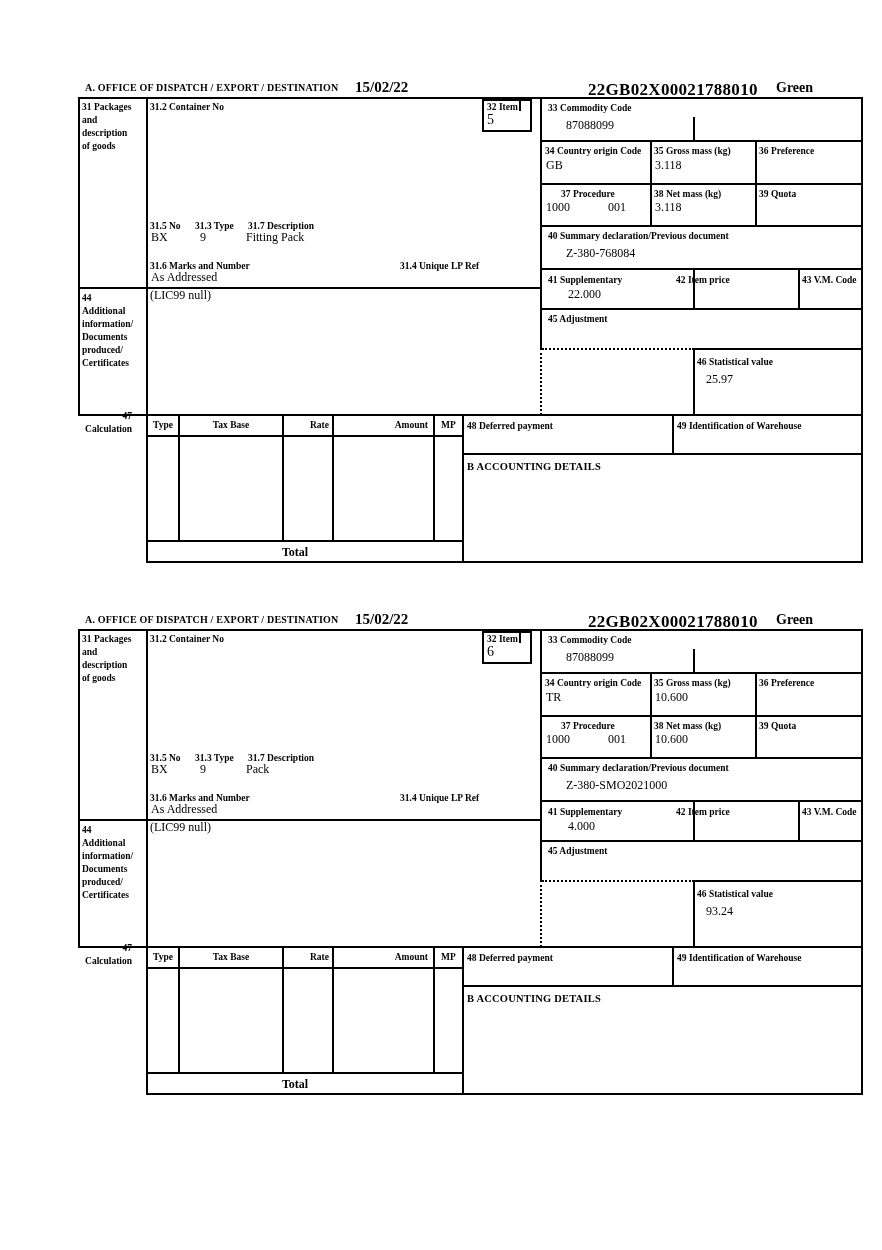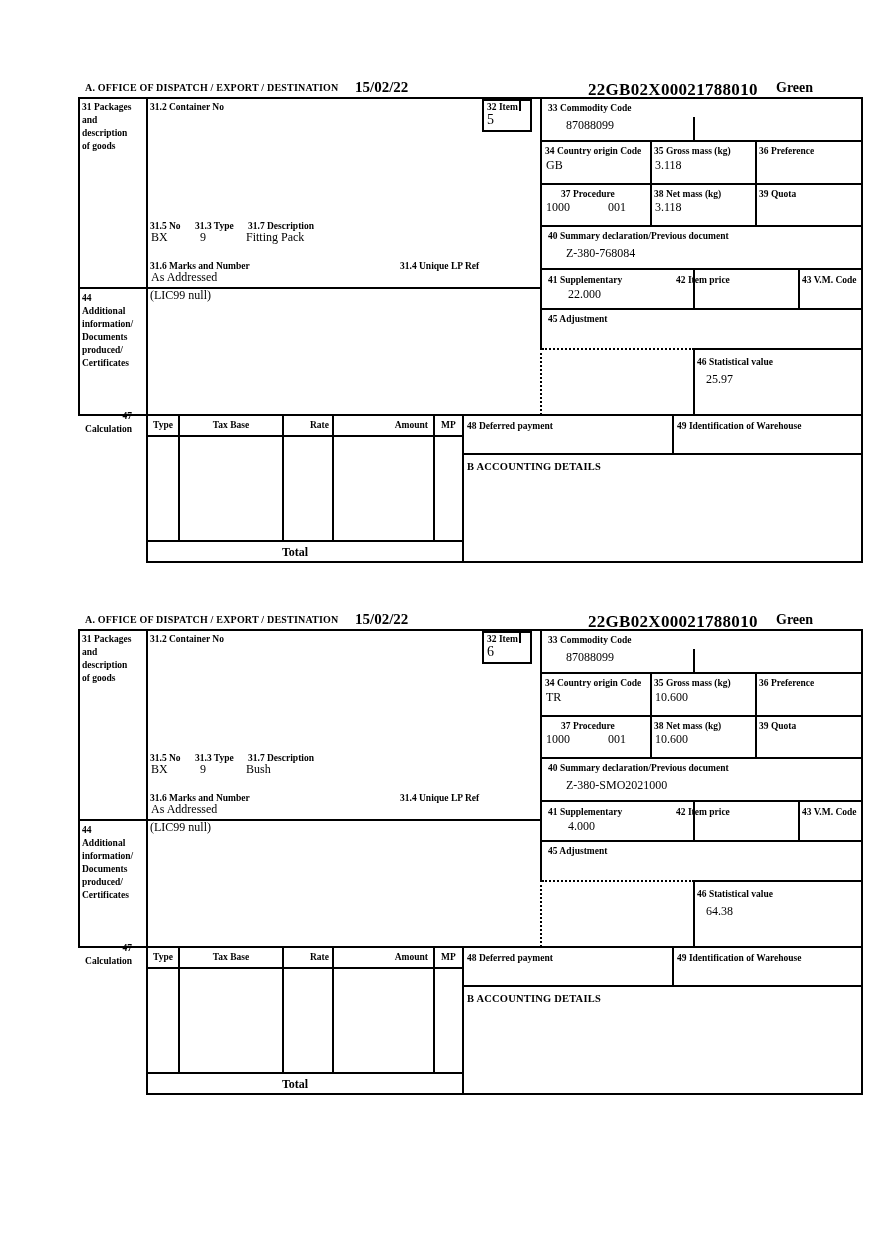--- a/index.html
+++ b/index.html
@@ -246,21 +246,21 @@
     <div class="t"></div>
     <div class="l">32 Item</div>
     <div class="v">6</div>
   </div>
 
   <div class="lb l31_5">31.5 No</div>
   <div class="lb l31_3">31.3 Type</div>
   <div class="lb l31_7">31.7 Description</div>
   <div class="val v-no">BX</div>
   <div class="val v-type">9</div>
-  <div class="val v-desc">Bush</div>
+  <div class="val v-desc">Pack</div>
   <div class="lb l31_6">31.6 Marks and Number</div>
   <div class="lb l31_4">31.4 Unique LP Ref</div>
   <div class="val v-marks">As Addressed</div>
 
   <div class="lbw l44">44 Additional information/ Documents produced/ Certificates</div>
   <div class="val v-lic">(LIC99 null)</div>
 
   <div class="lb l33">33 Commodity Code</div>
   <div class="val v33">87088099</div>
   <div class="lb l34">34 Country origin Code</div>
@@ -275,21 +275,21 @@
   <div class="val v38">10.600</div>
   <div class="lb l39">39 Quota</div>
   <div class="lb l40">40 Summary declaration/Previous document</div>
   <div class="val v40">Z-380-SMO2021000</div>
   <div class="lb l41">41 Supplementary</div>
   <div class="val v41">4.000</div>
   <div class="lb l42">42 Item price</div>
   <div class="lb l43">43 V.M. Code</div>
   <div class="lb l45">45 Adjustment</div>
   <div class="lb l46">46 Statistical value</div>
-  <div class="val v46">64.38</div>
+  <div class="val v46">93.24</div>
 
   <div class="lbw l47">47 Calculation</div>
   <div class="lb th th-type">Type</div>
   <div class="lb th th-tax">Tax Base</div>
   <div class="lb th th-rate">Rate</div>
   <div class="lb th th-amt">Amount</div>
   <div class="lb th th-mp">MP</div>
   <div class="v-total">Total</div>
 
   <div class="lb l48">48 Deferred payment</div>

